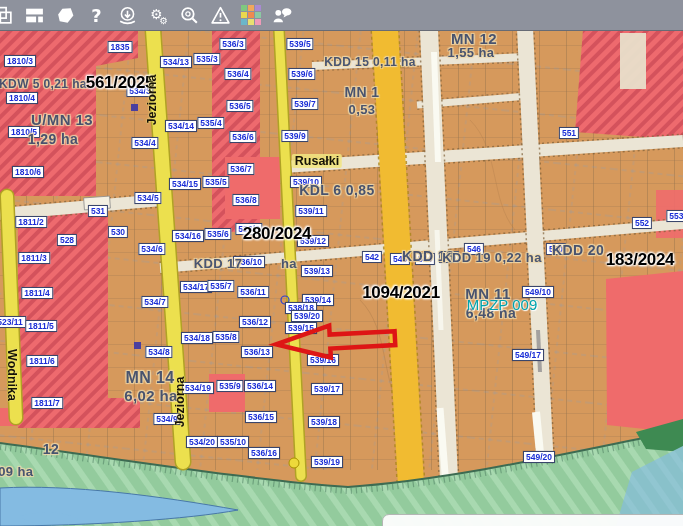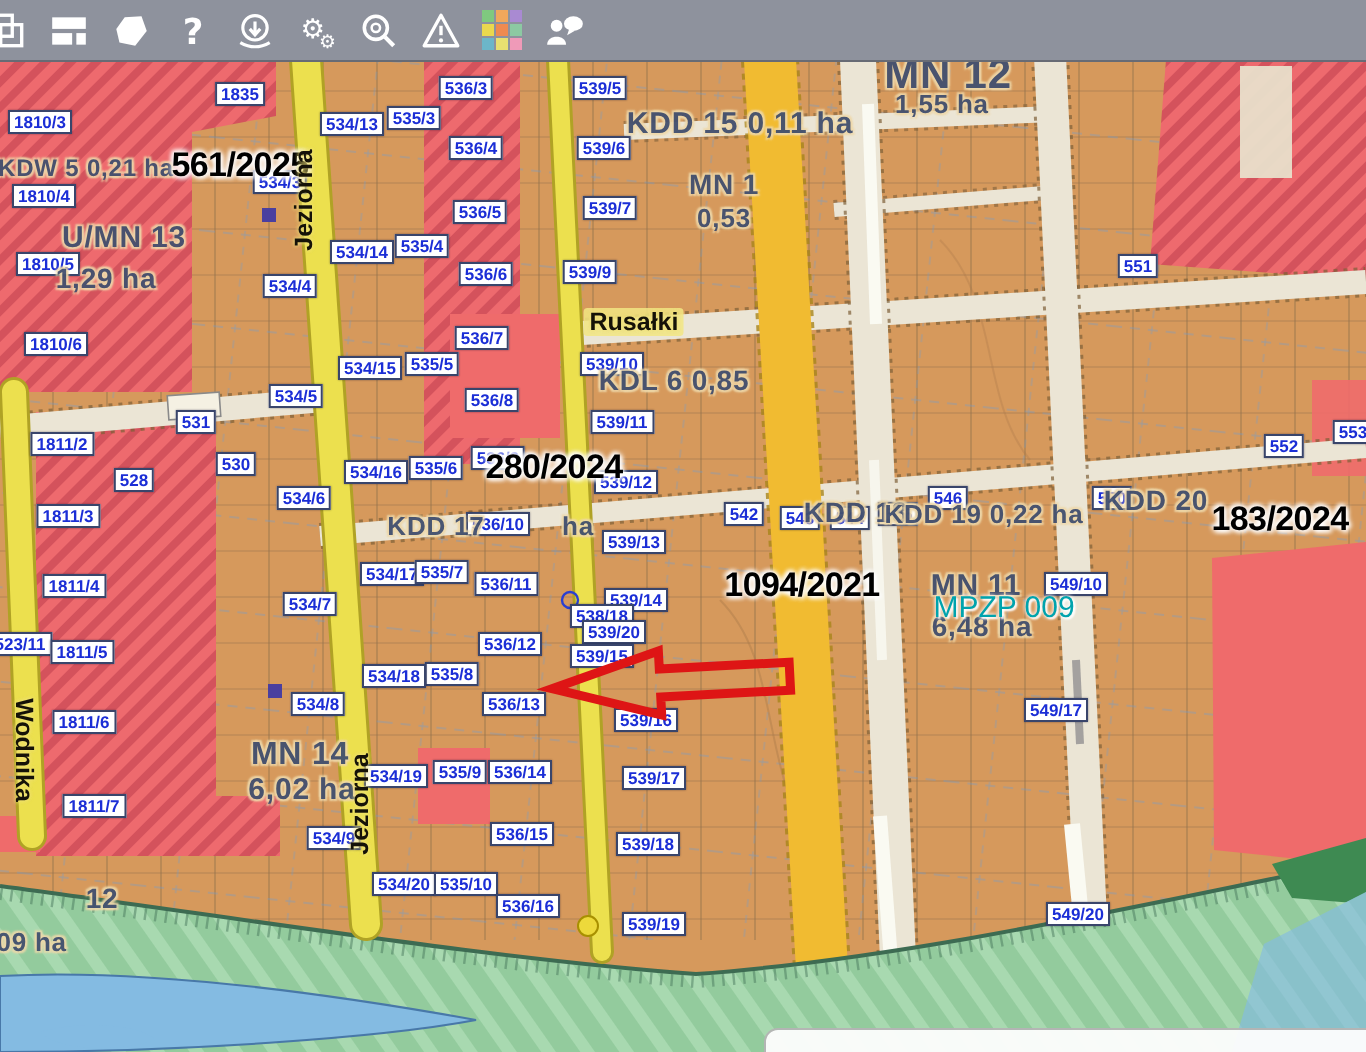--- a/index.html
+++ b/index.html
@@ -210,22 +210,22 @@
       <div class="plabel" style="left: 324px; top: 422px;">539/18</div>
       <div class="plabel" style="left: 202px; top: 442px;">534/20</div>
       <div class="plabel" style="left: 233px; top: 442px;">535/10</div>
       <div class="plabel" style="left: 264px; top: 453px;">536/16</div>
       <div class="plabel" style="left: 327px; top: 462px;">539/19</div>
       <div class="plabel" style="left: 539px; top: 457px;">549/20</div>
       <div class="plabel" style="left: 569px; top: 133px;">551</div>
       <div class="zlabel" style="left: 43px; top: 84px; font-size: 12px;">KDW 5 0,21 ha</div>
       <div class="zlabel" style="left: 50px; top: 119px; font-size: 15px; margin-left: 12px;">U/MN 13</div>
       <div class="zlabel" style="left: 53px; top: 139px; font-size: 14px;">1,29 ha</div>
-      <div class="zlabel" style="left: 370px; top: 62px; font-size: 15px;">KDD 15 0,11 ha</div>
-      <div class="zlabel" style="left: 469px; top: 38px; font-size: 21px; padding-left: 10px;">MN 12</div>
+      <div class="zlabel" style="left: 370px; top: 62px; font-size: 12px;">KDD 15 0,11 ha</div>
+      <div class="zlabel" style="left: 469px; top: 38px; font-size: 15px; padding-left: 10px;">MN 12</div>
       <div class="zlabel" style="left: 471px; top: 52px; font-size: 13px;">1,55 ha</div>
       <div class="zlabel" style="left: 362px; top: 92px; font-size: 14px;">MN 1</div>
       <div class="zlabel" style="left: 362px; top: 109px; font-size: 13px;">0,53</div>
       <div class="zlabel" style="left: 337px; top: 190px; font-size: 14px;">KDL 6 0,85</div>
       <div class="zlabel" style="left: 218px; top: 263px; font-size: 13px;">KDD 17</div>
       <div class="zlabel" style="left: 289px; top: 263px; font-size: 13px;">ha</div>
       <div class="zlabel" style="left: 428px; top: 256px; font-size: 14px;">KDD 18</div>
       <div class="zlabel" style="left: 492px; top: 257px; font-size: 13px;">KDD 19 0,22 ha</div>
       <div class="zlabel" style="left: 578px; top: 250px; font-size: 14px;">KDD 20</div>
       <div class="zlabel" style="left: 150px; top: 378px; font-size: 16px;">MN 14</div>

